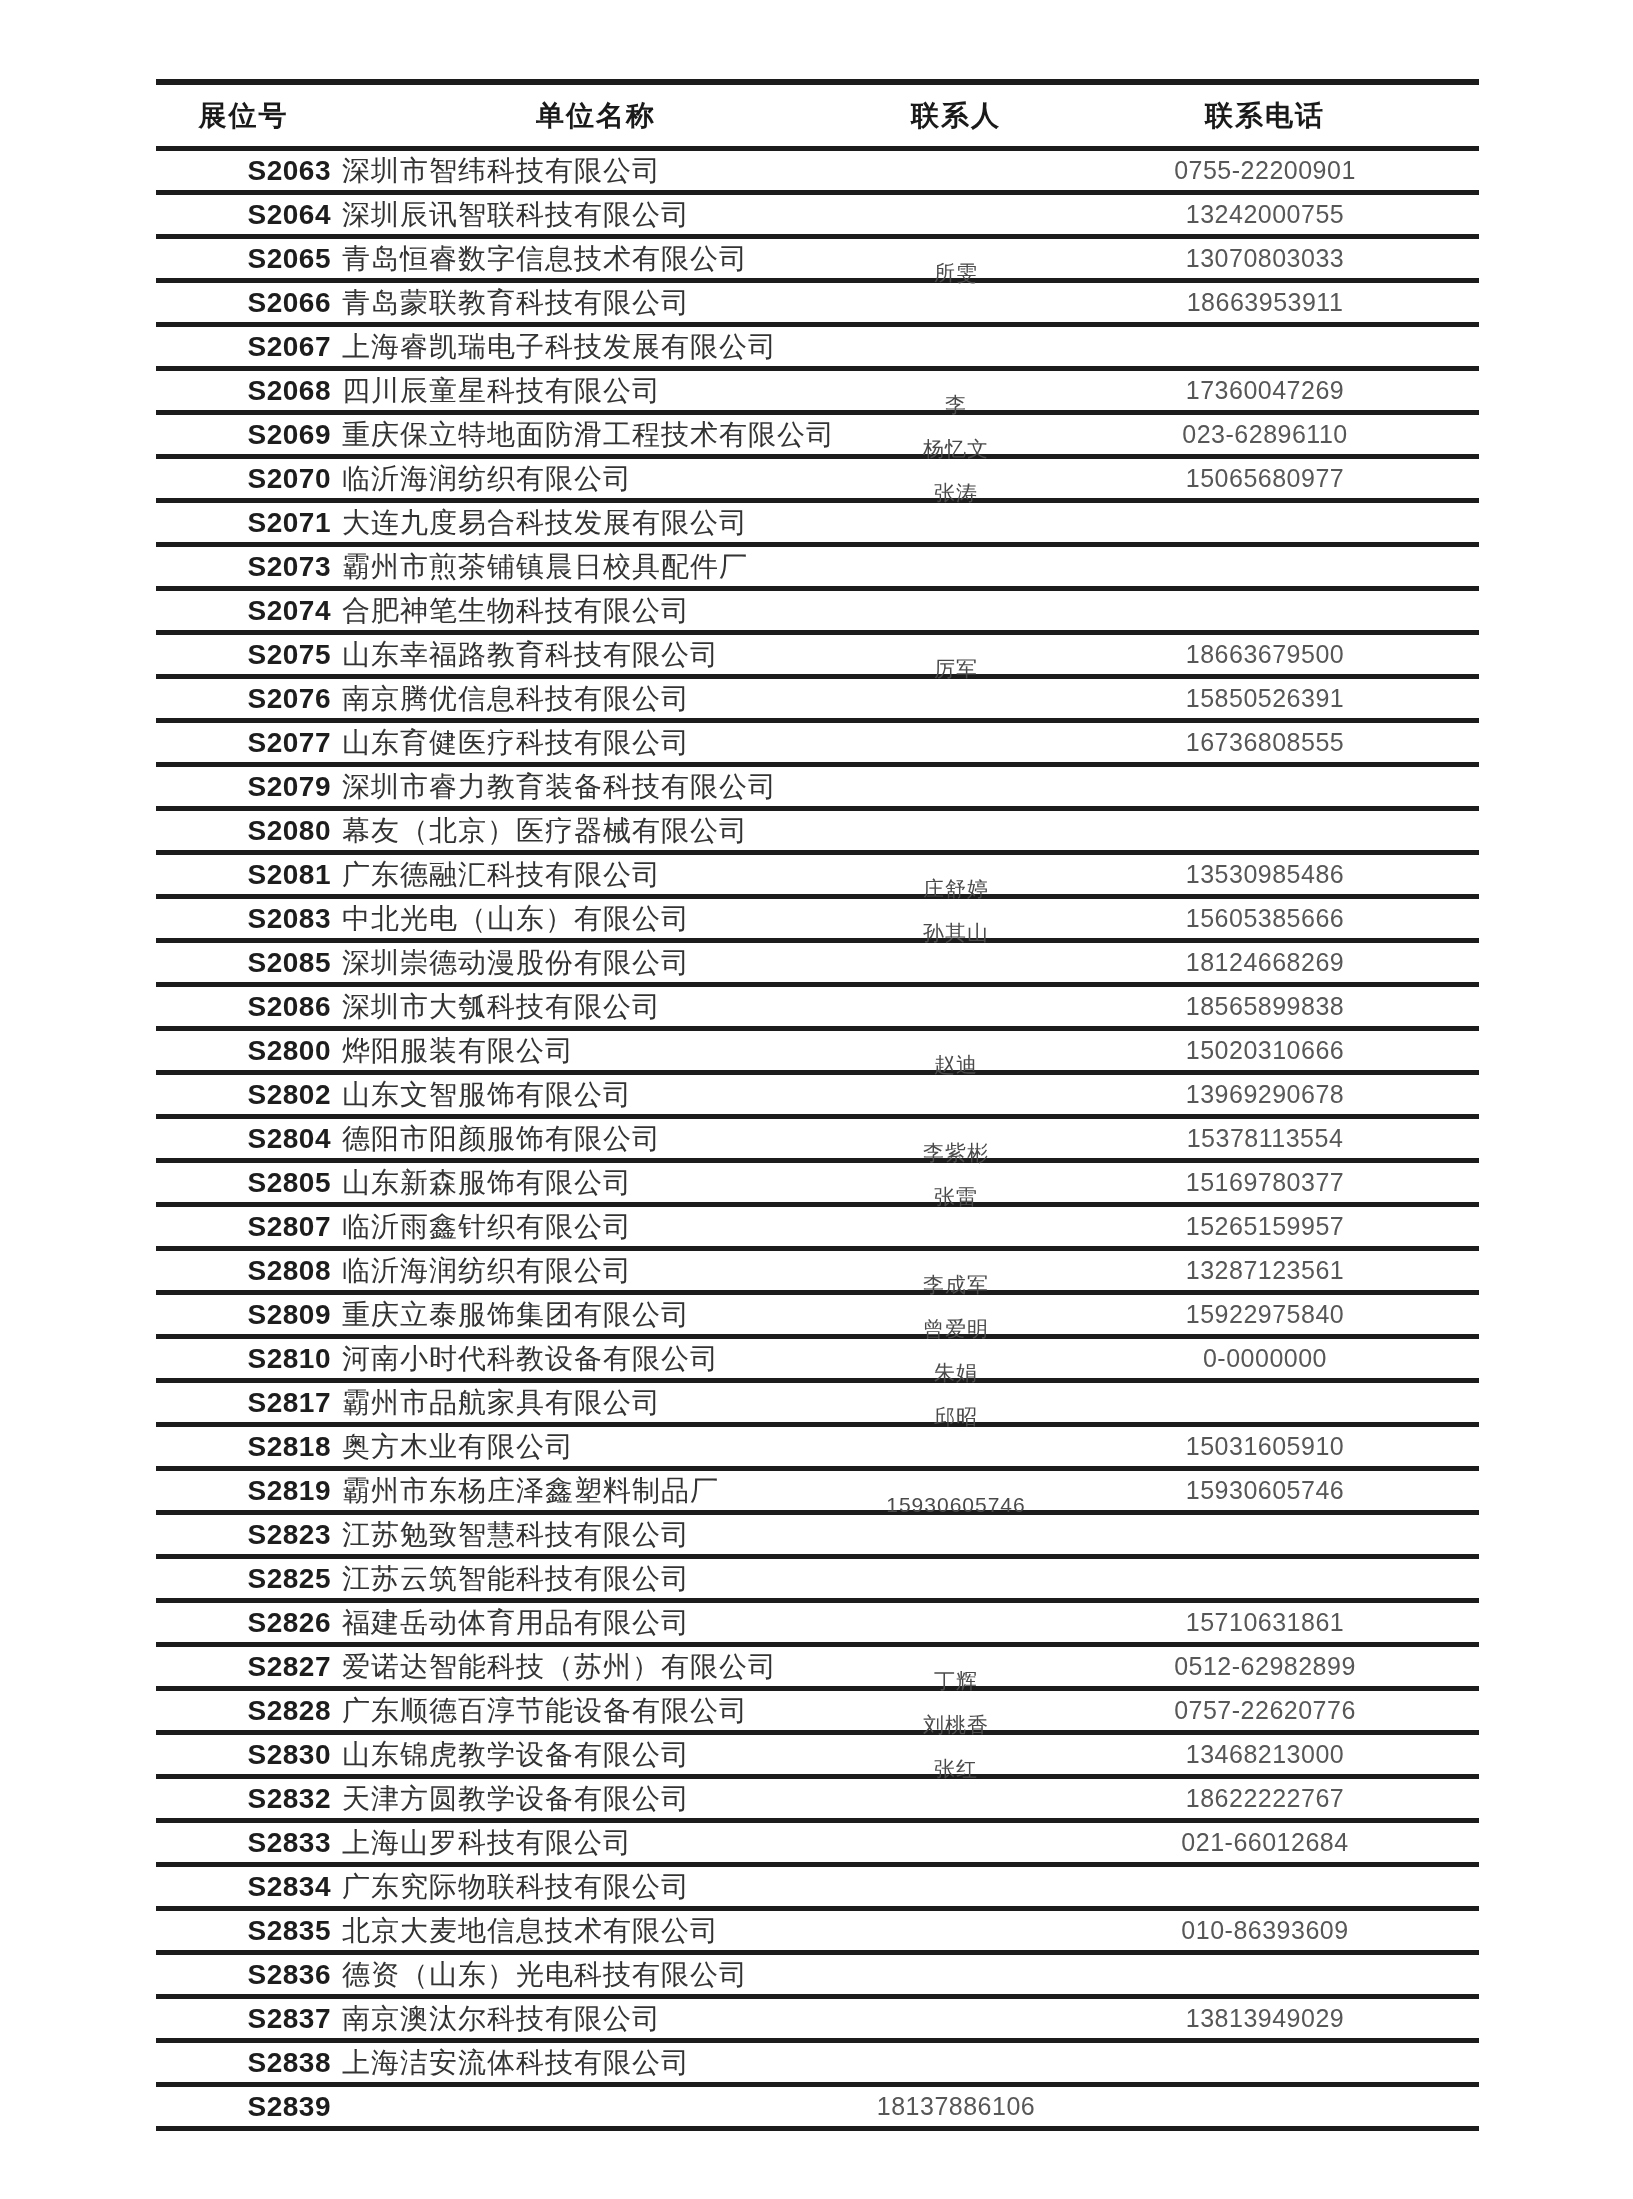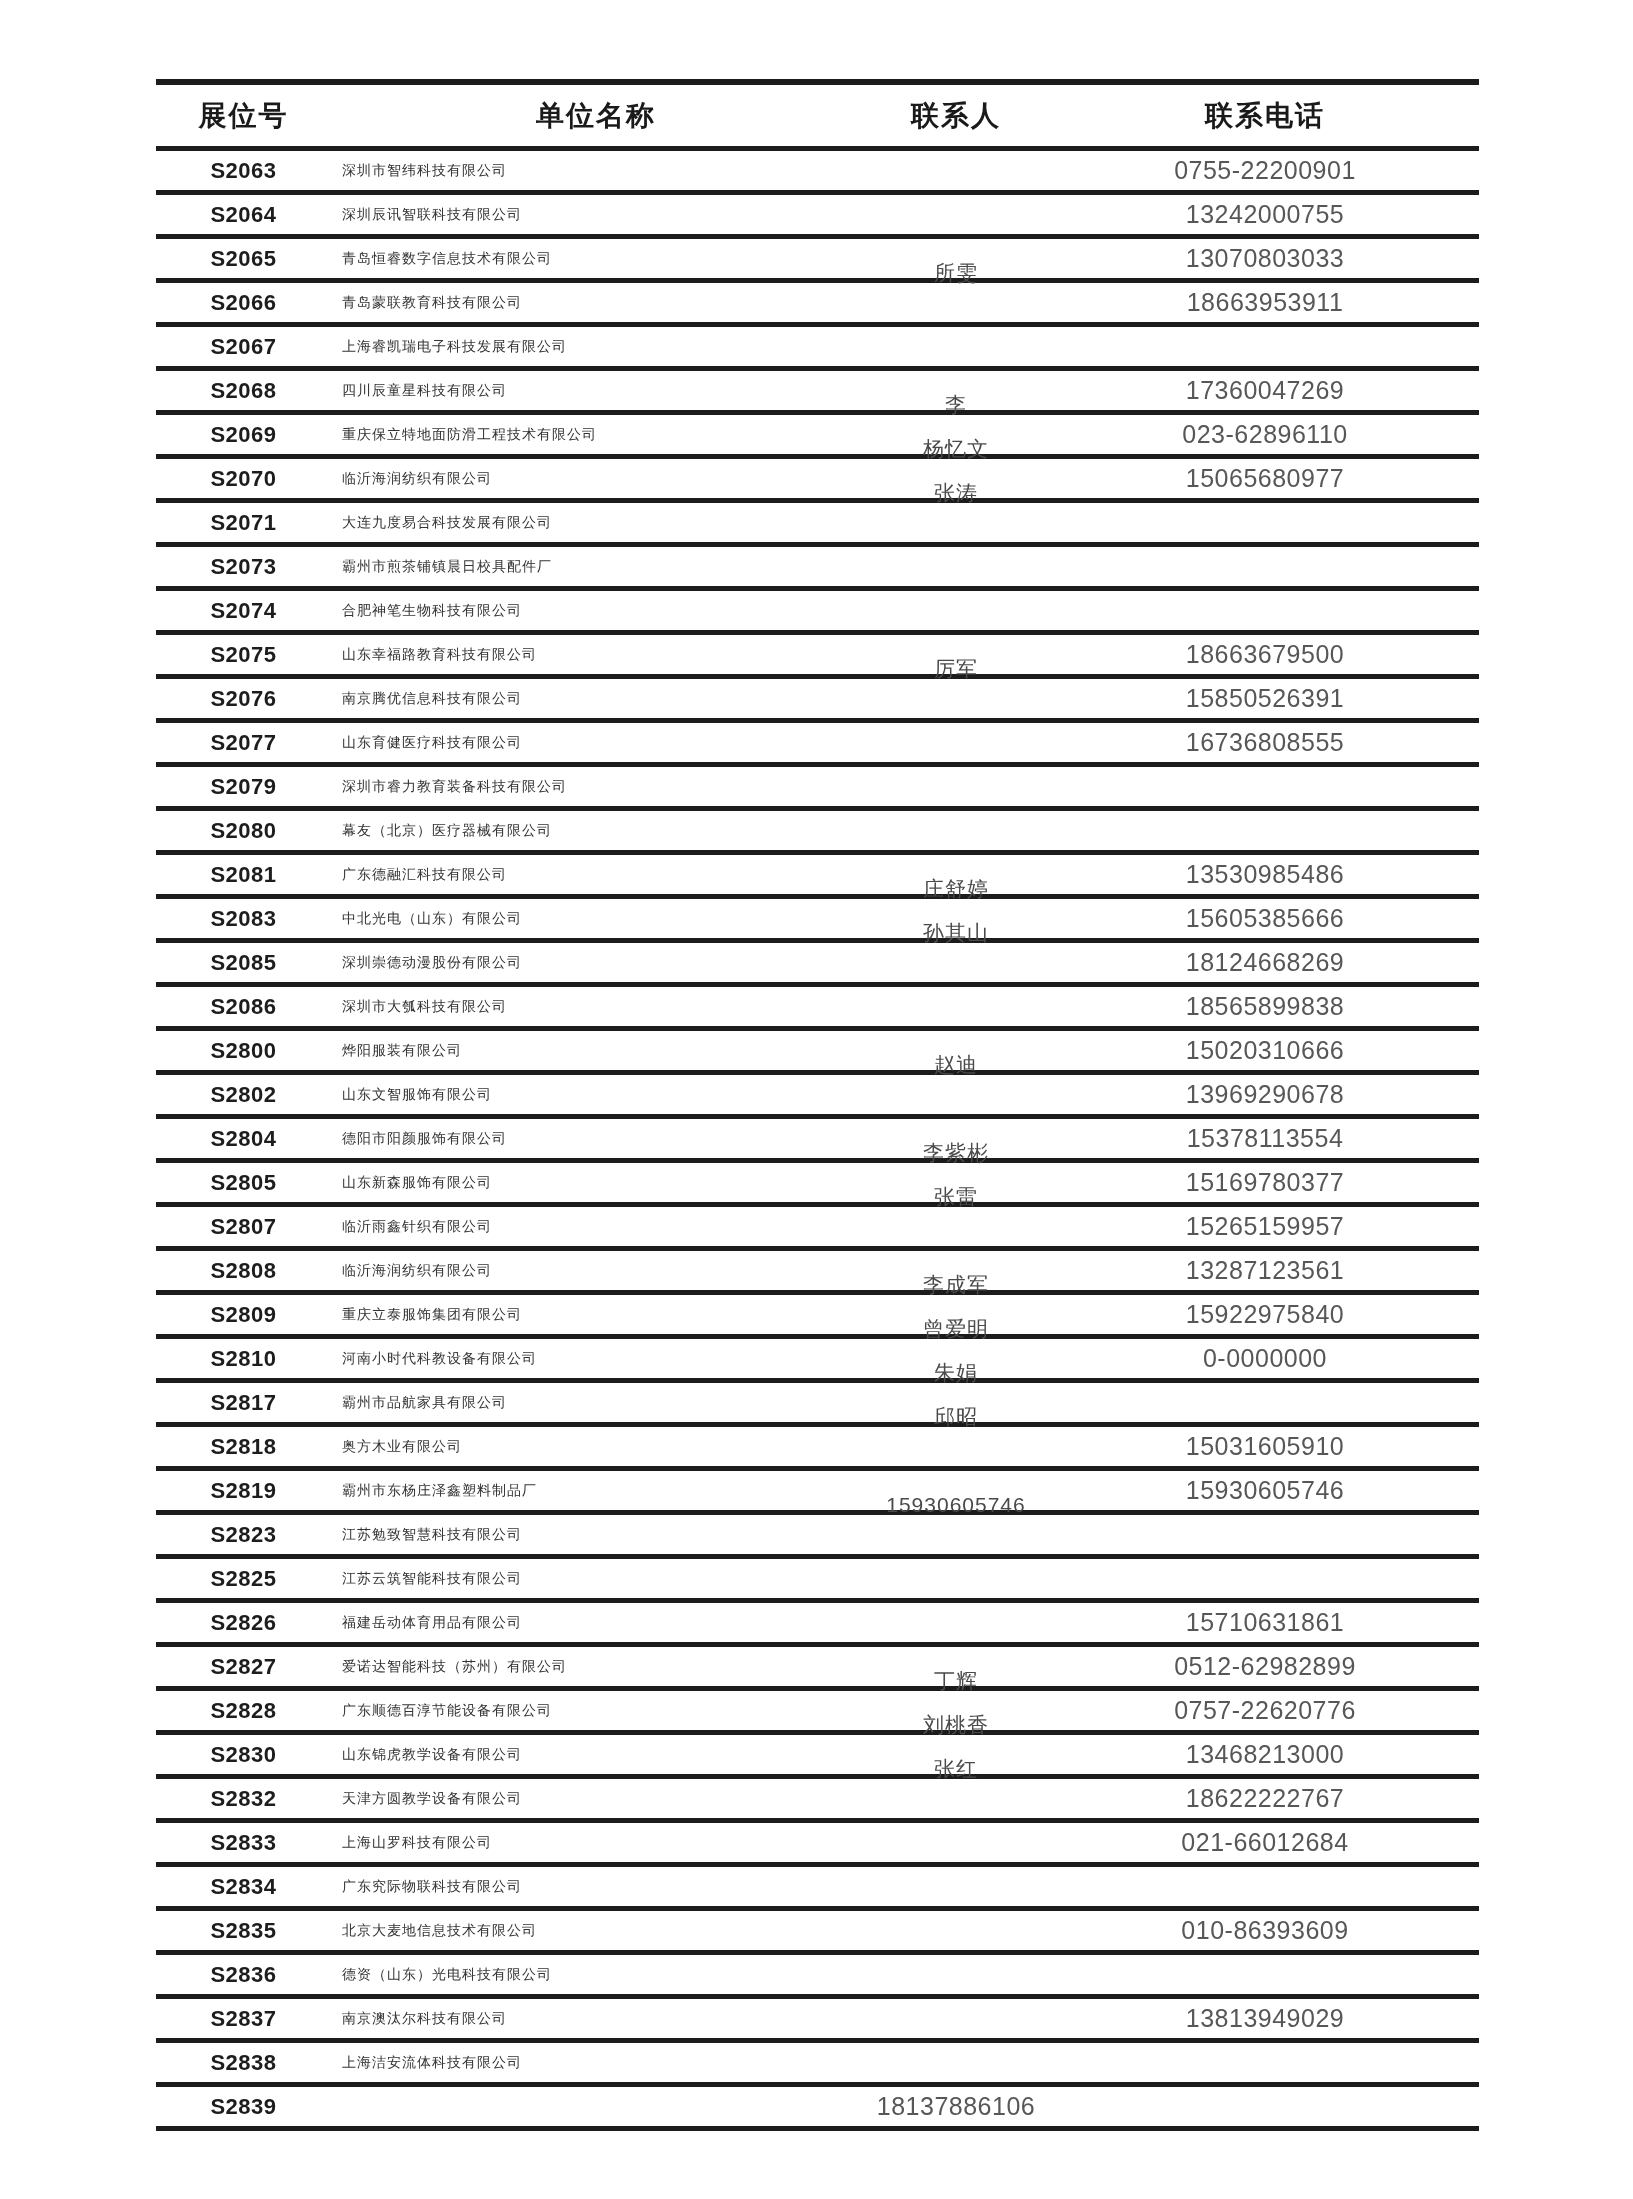--- a/index.html
+++ b/index.html
@@ -39,28 +39,28 @@
   .row {
     display: grid;
     grid-template-columns: 175px 530px 190px 428px;
     align-items: center;
     height: 44px;
     box-sizing: border-box;
     border-bottom: 5px solid #1c1c1c;
   }
   .cell { overflow: hidden; white-space: nowrap; }
   .cell.booth {
-    font-size: 22px;
+    font-size: 28px;
     font-weight: 700;
     color: #1d1d1d;
-    text-align: center;
+    text-align: right;
     letter-spacing: 0.5px;
   }
   .cell.company {
-    font-size: 14px;
+    font-size: 28px;
     font-weight: 400;
     color: #333333;
     text-align: left;
     padding-left: 11px;
     letter-spacing: 1px;
   }
   .cell.contact {
     font-size: 21px;
     font-weight: 400;
     color: #4a4a4a;

